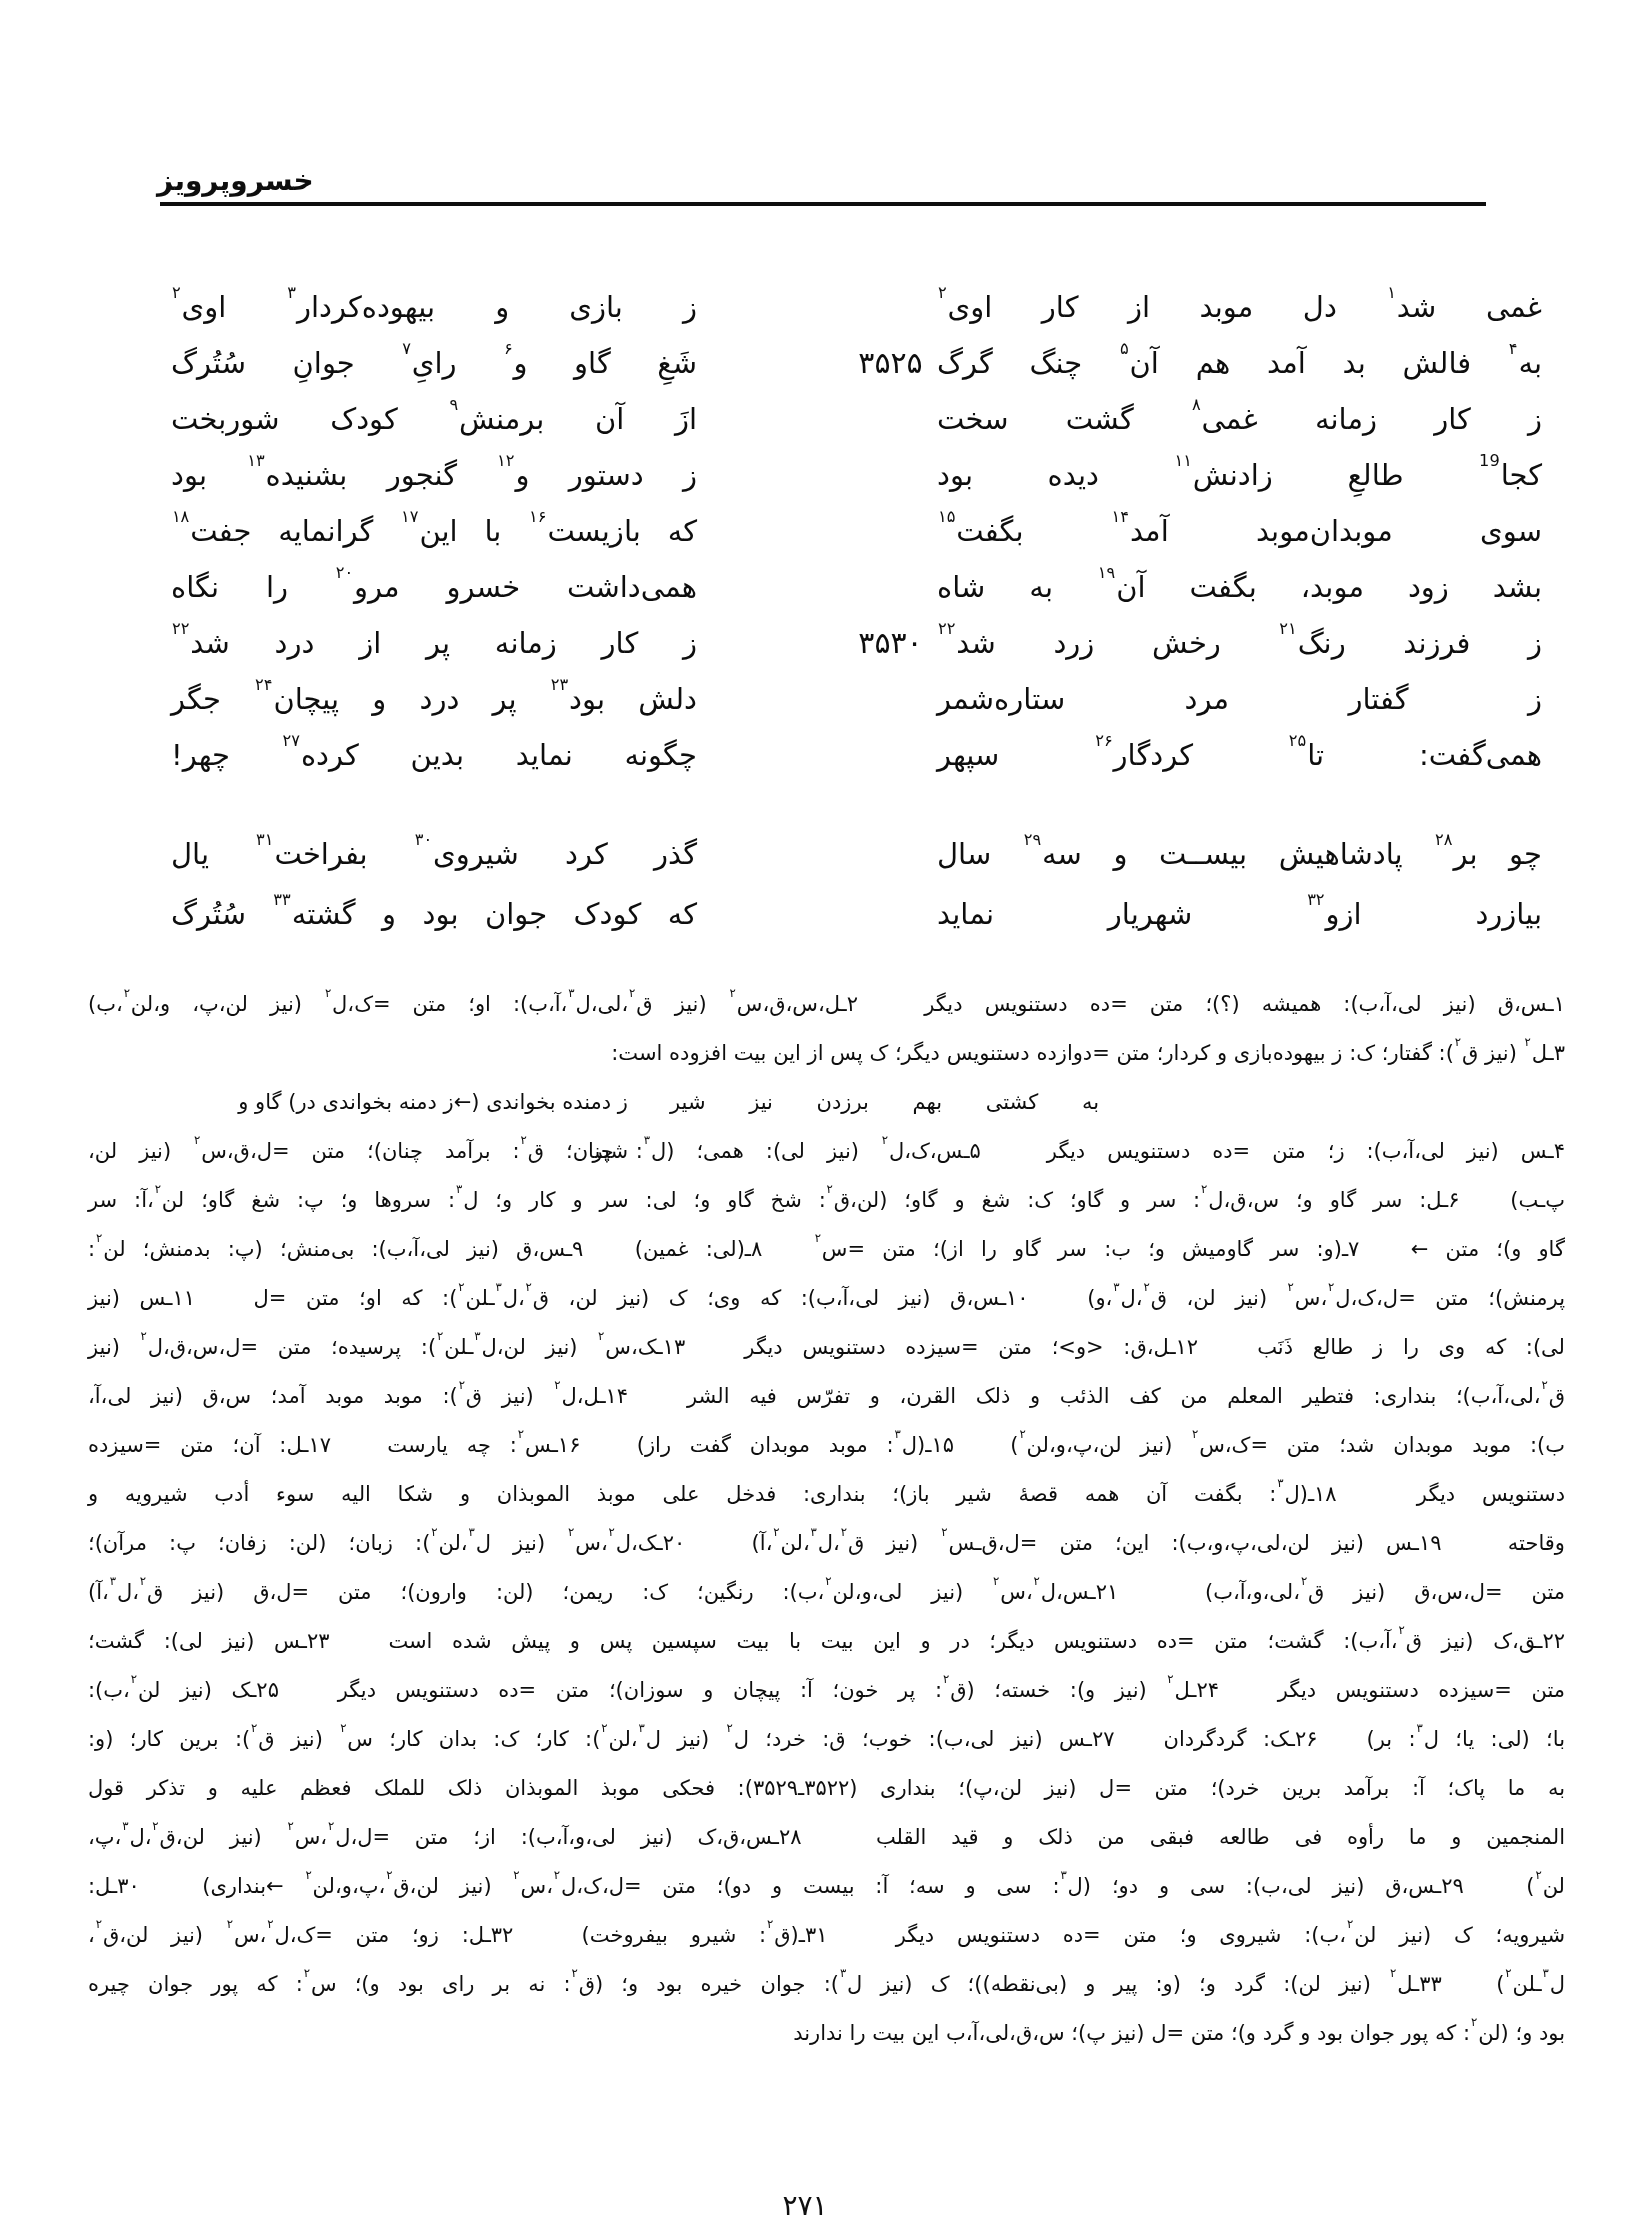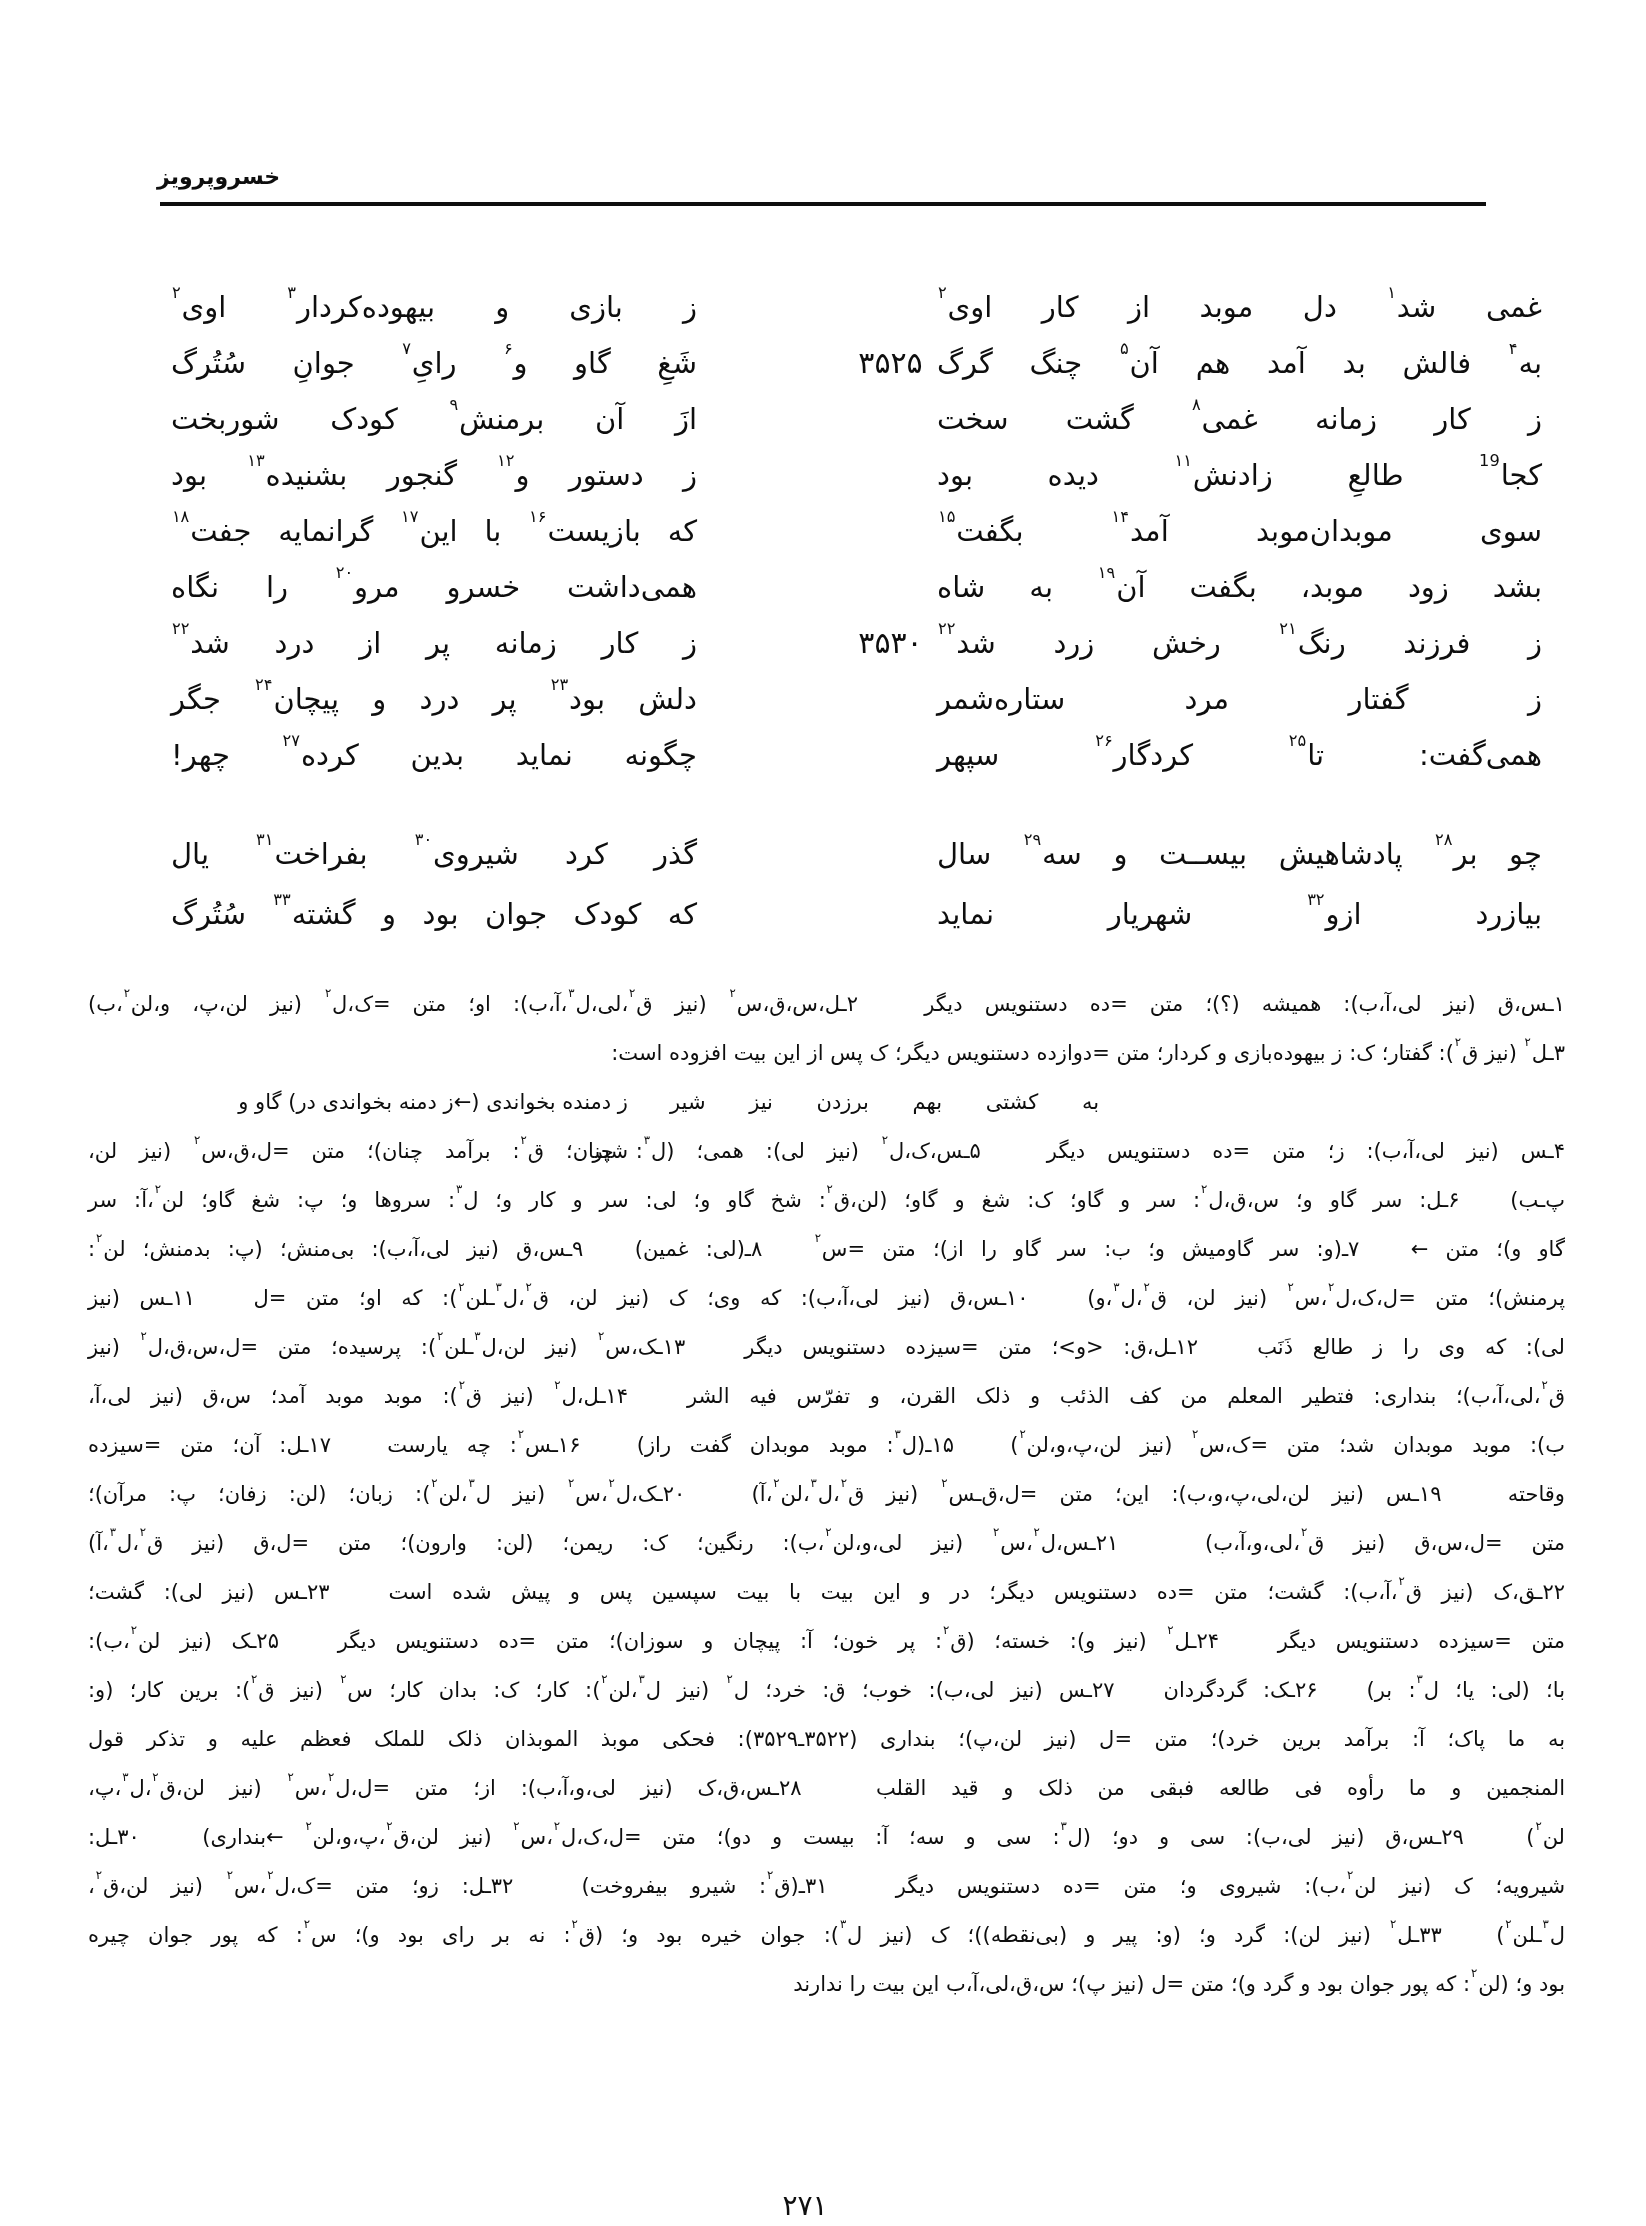--- a/index.html
+++ b/index.html
@@ -5,21 +5,21 @@
   html,body{margin:0;padding:0;}
   body{
     width:1647px;height:2226px;position:relative;
     background:#ffffff;color:#0e0e0e;
     font-family:"DejaVu Sans",sans-serif;
     overflow:hidden;
   }
   
   .hdr-title{
     position:absolute;left:157px;top:164px;
-    font-size:22px;font-weight:bold;direction:rtl;
+    font-size:28px;font-weight:bold;direction:rtl;
     letter-spacing:0px;
   }
   .hdr-rule{
     position:absolute;left:160px;top:202px;width:1326px;height:3.7px;
     background:#0e0e0e;
   }
   
   .poem{position:absolute;left:171px;top:268px;width:1371px;direction:rtl;}
   .v-row{display:flex;direction:rtl;align-items:flex-end;height:56px;font-size:29px;}
   .v-row.tall{height:60px;}
@@ -292,20 +292,21 @@
       <div class="av-mid"></div>
       <div class="av-left">ز دمنده بخواندی (←ز دمنه بخواندی در) گاو و شیر</div>
     </div>
     <div class="app-line just">۴ـس (نیز لی،آ،ب): ز؛ متن =ده دستنویس دیگر&nbsp;&nbsp; ۵ـس،ک،ل<sup>۲</sup> (نیز لی): همی؛ (ل<sup>۳</sup>: چنان؛ ق<sup>۲</sup>: برآمد چنان)؛ متن =ل،ق،س<sup>۲</sup> (نیز لن،</div>
     <div class="app-line just">پ‌ـب)&nbsp;&nbsp; ۶ـل: سر گاو و؛ س،ق،ل<sup>۲</sup>: سر و گاو؛ ک: شغ و گاو؛ (لن،ق<sup>۲</sup>: شخ گاو و؛ لی: سر و کار و؛ ل<sup>۳</sup>: سروها و؛ پ: شغ گاو؛ لن<sup>۲</sup>،آ: سر</div>
     <div class="app-line just">گاو و)؛ متن ←&nbsp;&nbsp; ۷ـ(و: سر گاومیش و؛ ب: سر گاو را از)؛ متن =س<sup>۲</sup>&nbsp;&nbsp; ۸ـ(لی: غمین)&nbsp;&nbsp; ۹ـس،ق (نیز لی،آ،ب): بی‌منش؛ (پ: بدمنش؛ لن<sup>۲</sup>:</div>
     <div class="app-line just">پرمنش)؛ متن =ل،ک،ل<sup>۲</sup>،س<sup>۲</sup> (نیز لن، ق<sup>۲</sup>،ل<sup>۳</sup>،و)&nbsp;&nbsp; ۱۰ـس،ق (نیز لی،آ،ب): که وی؛ ک (نیز لن، ق<sup>۲</sup>،ل<sup>۳</sup>ـلن<sup>۲</sup>): که او؛ متن =ل&nbsp;&nbsp; ۱۱ـس (نیز</div>
     <div class="app-line just">لی): که وی را ز طالع ذَنَب&nbsp;&nbsp; ۱۲ـل،ق: &lt;و&gt;؛ متن =سیزده دستنویس دیگر&nbsp;&nbsp; ۱۳ـک،س<sup>۲</sup> (نیز لن،ل<sup>۳</sup>ـلن<sup>۲</sup>): پرسیده؛ متن =ل،س،ق،ل<sup>۲</sup> (نیز</div>
     <div class="app-line just">ق<sup>۲</sup>،لی،آ،ب)؛ بنداری: فتطیر المعلم من کف الذئب و ذلک القرن، و تفرّس فیه الشر&nbsp;&nbsp; ۱۴ـل،ل<sup>۲</sup> (نیز ق<sup>۲</sup>): موبد موبد آمد؛ س،ق (نیز لی،آ،</div>
     <div class="app-line just">ب): موبد موبدان شد؛ متن =ک،س<sup>۲</sup> (نیز لن،پ،و،لن<sup>۲</sup>)&nbsp;&nbsp; ۱۵ـ(ل<sup>۳</sup>: موبد موبدان گفت راز)&nbsp;&nbsp; ۱۶ـس<sup>۲</sup>: چه یارست&nbsp;&nbsp; ۱۷ـل: آن؛ متن =سیزده</div>
+    <div class="app-line just">دستنویس دیگر&nbsp;&nbsp; ۱۸ـ(ل<sup>۳</sup>: بگفت آن همه قصهٔ شیر باز)؛ بنداری: فدخل علی موبذ الموبذان و شکا الیه سوء أدب شیرویه و</div>
     <div class="app-line just">وقاحته&nbsp;&nbsp; ۱۹ـس (نیز لن،لی،پ،و،ب): این؛ متن =ل،ق‌ـس<sup>۲</sup> (نیز ق<sup>۲</sup>،ل<sup>۳</sup>،لن<sup>۲</sup>،آ)&nbsp;&nbsp; ۲۰ـک،ل<sup>۲</sup>،س<sup>۲</sup> (نیز ل<sup>۳</sup>،لن<sup>۲</sup>): زبان؛ (لن: زفان؛ پ: مرآن)؛</div>
     <div class="app-line just">متن =ل،س،ق (نیز ق<sup>۲</sup>،لی،و،آ،ب)&nbsp;&nbsp; ۲۱ـس،ل<sup>۲</sup>،س<sup>۲</sup> (نیز لی،و،لن<sup>۲</sup>،ب): رنگین؛ ک: ریمن؛ (لن: وارون)؛ متن =ل،ق (نیز ق<sup>۲</sup>،ل<sup>۳</sup>،آ)</div>
     <div class="app-line just">۲۲ـق،ک (نیز ق<sup>۲</sup>،آ،ب): گشت؛ متن =ده دستنویس دیگر؛ در و این بیت با بیت سپسین پس و پیش شده است&nbsp;&nbsp; ۲۳ـس (نیز لی): گشت؛</div>
     <div class="app-line just">متن =سیزده دستنویس دیگر&nbsp;&nbsp; ۲۴ـل<sup>۲</sup> (نیز و): خسته؛ (ق<sup>۲</sup>: پر خون؛ آ: پیچان و سوزان)؛ متن =ده دستنویس دیگر&nbsp;&nbsp; ۲۵ـک (نیز لن<sup>۲</sup>،ب):</div>
     <div class="app-line just">با؛ (لی: یا؛ ل<sup>۳</sup>: بر)&nbsp;&nbsp; ۲۶ـک: گردگردان&nbsp;&nbsp; ۲۷ـس (نیز لی،ب): خوب؛ ق: خرد؛ ل<sup>۲</sup> (نیز ل<sup>۳</sup>،لن<sup>۲</sup>): کار؛ ک: بدان کار؛ س<sup>۲</sup> (نیز ق<sup>۲</sup>): برین کار؛ (و:</div>
     <div class="app-line just">به ما پاک؛ آ: برآمد برین خرد)؛ متن =ل (نیز لن،پ)؛ بنداری (۳۵۲۲ـ۳۵۲۹): فحکی موبذ الموبذان ذلک للملک فعظم علیه و تذکر قول</div>
     <div class="app-line just">المنجمین و ما رأوه فی طالعه فبقی من ذلک و قید القلب&nbsp;&nbsp; ۲۸ـس،ق،ک (نیز لی،و،آ،ب): از؛ متن =ل،ل<sup>۲</sup>،س<sup>۲</sup> (نیز لن،ق<sup>۲</sup>،ل<sup>۳</sup>،پ،</div>
     <div class="app-line just">لن<sup>۲</sup>)&nbsp;&nbsp; ۲۹ـس،ق (نیز لی،ب): سی و دو؛ (ل<sup>۳</sup>: سی و سه؛ آ: بیست و دو)؛ متن =ل،ک،ل<sup>۲</sup>،س<sup>۲</sup> (نیز لن،ق<sup>۲</sup>،پ،و،لن<sup>۲</sup> ←بنداری)&nbsp;&nbsp; ۳۰ـل:</div>
     <div class="app-line just">شیرویه؛ ک (نیز لن<sup>۲</sup>،ب): شیروی و؛ متن =ده دستنویس دیگر&nbsp;&nbsp; ۳۱ـ(ق<sup>۲</sup>: شیرو بیفروخت)&nbsp;&nbsp; ۳۲ـل: زو؛ متن =ک،ل<sup>۲</sup>،س<sup>۲</sup> (نیز لن،ق<sup>۲</sup>،</div>
     <div class="app-line just">ل<sup>۳</sup>ـلن<sup>۲</sup>)&nbsp;&nbsp; ۳۳ـل<sup>۲</sup> (نیز لن): گرد و؛ (و: پیر و (بی‌نقطه))؛ ک (نیز ل<sup>۳</sup>): جوان خیره بود و؛ (ق<sup>۲</sup>: نه بر رای بود و)؛ س<sup>۲</sup>: که پور جوان چیره</div>

